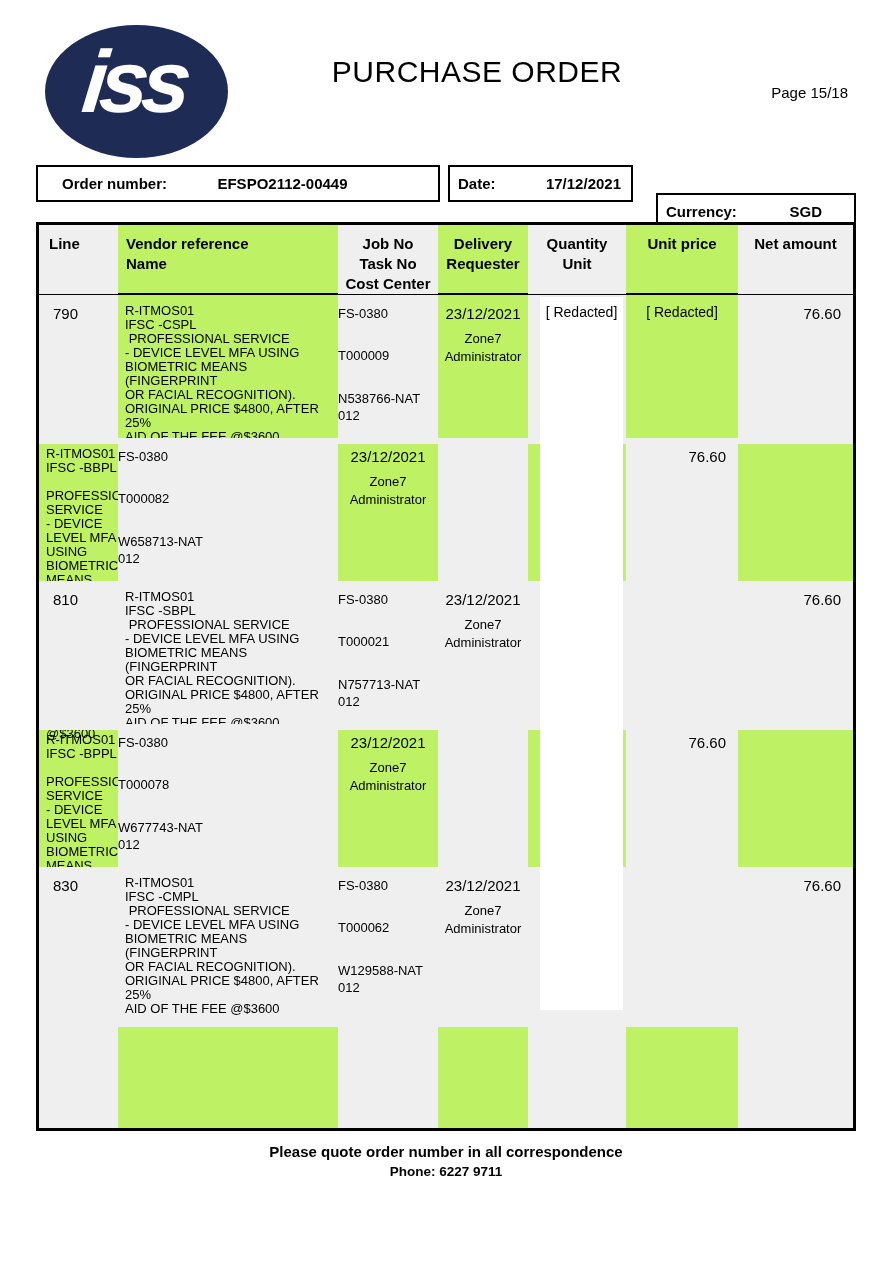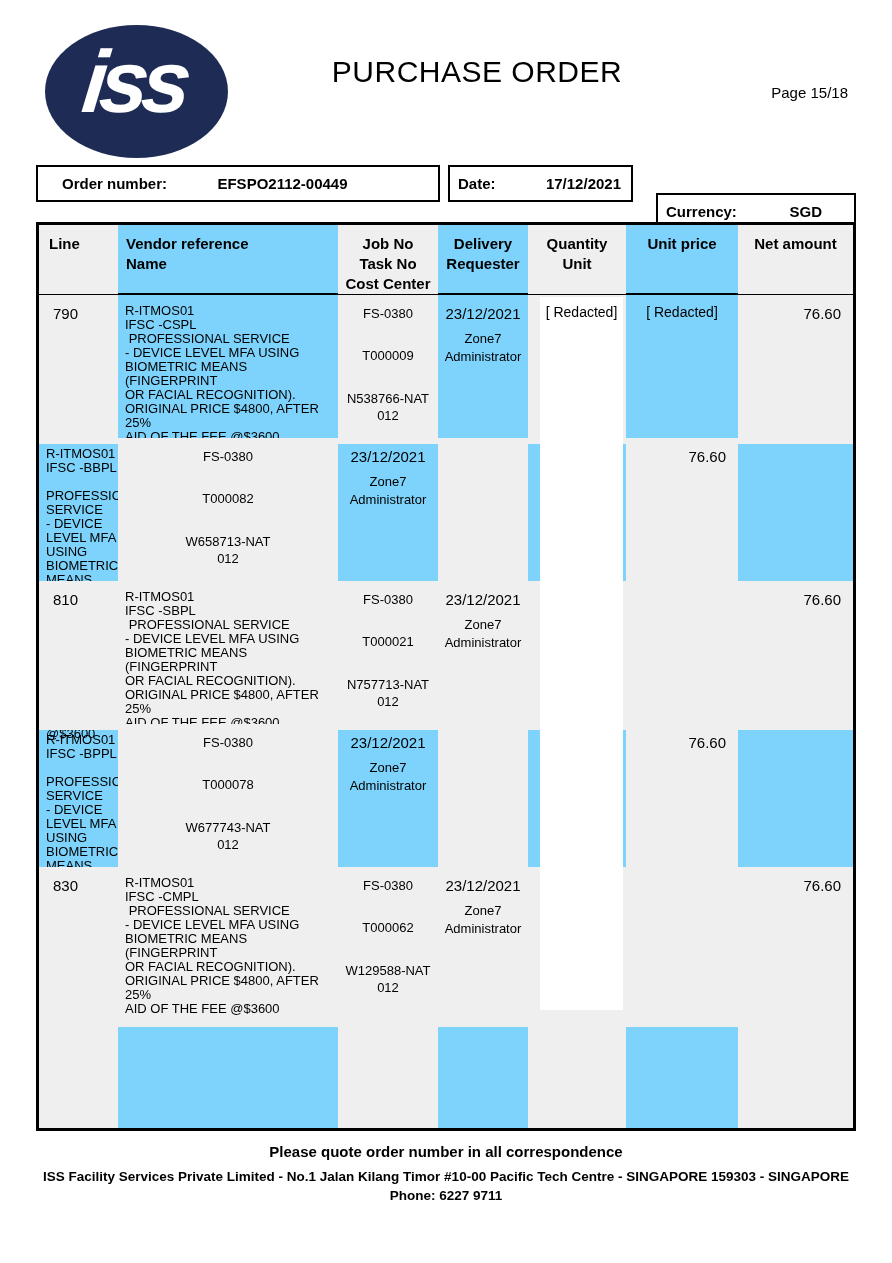--- a/index.html
+++ b/index.html
@@ -20,35 +20,35 @@
   .order-row { position:absolute; top:165px; left:36px; width:820px; display:flex; }
   .order-cell { border:2px solid #000; height:37px; display:flex; align-items:center;
     font-weight:700; font-size:15px; }
   .oc1 { width:404px; padding-left:24px; }
   .oc1 .val { flex:1; text-align:center; padding-right:40px; }
   .oc2 { width:185px; margin-left:8px; padding:0 10px 0 8px; justify-content:space-between; }
   .oc3 { width:200px; margin-left:23px; padding:0 32px 0 8px; justify-content:space-between;margin-top:28px; }
 
   
   .ptable { position:absolute; top:222px; left:36px; width:820px; height:909px;
-    border:3px solid #000; display:flex; flex-direction:column; background:#7dd3fc; }
+    border:3px solid #000; display:flex; flex-direction:column; background:#bef264; }
   .grid7 { display:grid; grid-template-columns:79px 220px 100px 90px 98px 112px 115px; }
   .bg-g { background:#efefef; }
   .thead { height:70px; border-bottom:2px solid #000; font-weight:700; font-size:15px;
     line-height:20px; }
   .thead > div { padding-top:9px; white-space:pre-line; }
   .h-line { padding-left:10px; }
   .h-vendor { padding-left:8px; }
   .h-center { text-align:center; }
   .tbody { flex:1; position:relative; display:flex; flex-direction:column; }
   .trow { height:143px; }
   .tfill { flex:1; }
   .c-line { background:#efefef; padding:10px 0 0 14px; font-size:15px; }
   .c-vendor { padding:9px 0 0 7px; font-size:13px; line-height:14px; white-space:pre-wrap; }
-  .c-job { background:#efefef; text-align:center; font-size:13px; }
+  .c-job { background:#efefef; font-size:13px; }
   .c-job .job-no { margin-top:11px; }
   .c-job .task-no { margin-top:27px; }
   .c-job .cost-center { margin-top:27px; line-height:17px; white-space:pre-line; }
   .c-delivery { text-align:center; }
   .c-delivery .ddate { margin-top:10px; font-size:15px; }
   .c-delivery .requester { margin-top:8px; font-size:13px; line-height:18px; white-space:pre-line; }
   .c-qty { background:#efefef; }
   .c-price { text-align:center; font-size:14px; padding-top:9px; }
   .c-net { background:#efefef; text-align:right; padding:10px 12px 0 0; font-size:15px; }
   .qty-overlay { position:absolute; left:501px; top:2px; width:83px; height:713px;
@@ -236,15 +236,14 @@
       <div class="bg-g"></div>
       <div></div>
       <div class="bg-g"></div>
     </div>
     <div class="qty-overlay">[ Redacted]</div>
   </div>
 </div>
 
 <div class="pfooter">
   <div class="f-note">Please quote order number in all correspondence</div>
-  <div class="f-addr">ISS Facility Services Private Limited - No.1 Jalan Kilang Timor #10-00 Pacific Tech Centre - SINGAPORE 159303 - SINGAPORE</div>
   <div class="f-phone">Phone: 6227 9711</div>
 </div>
 
 </body></html>

